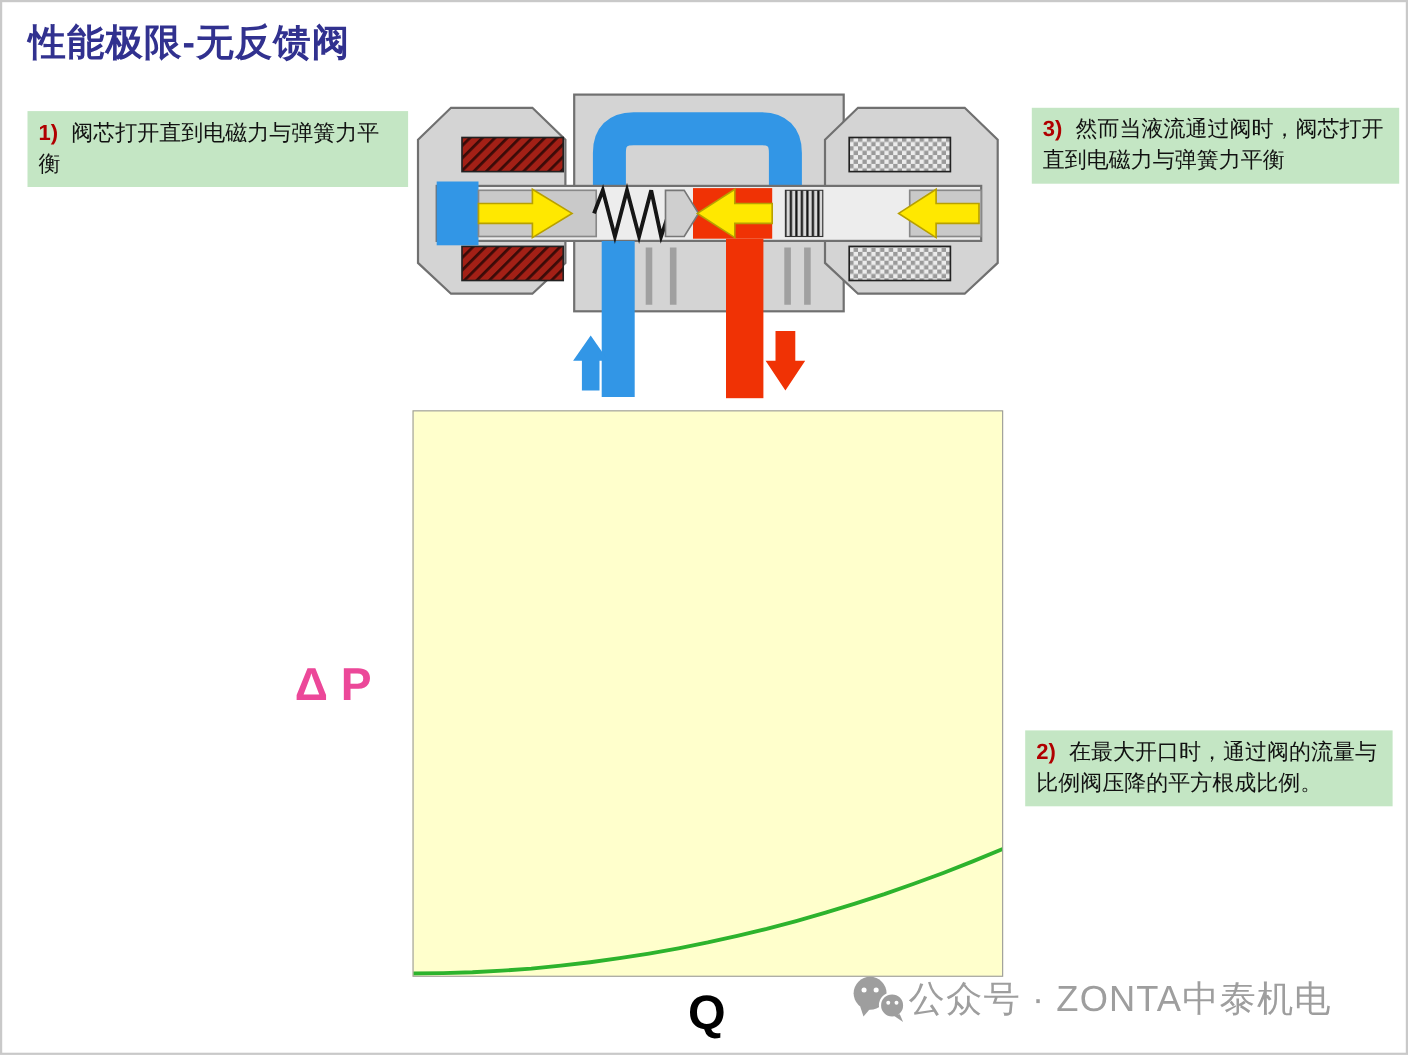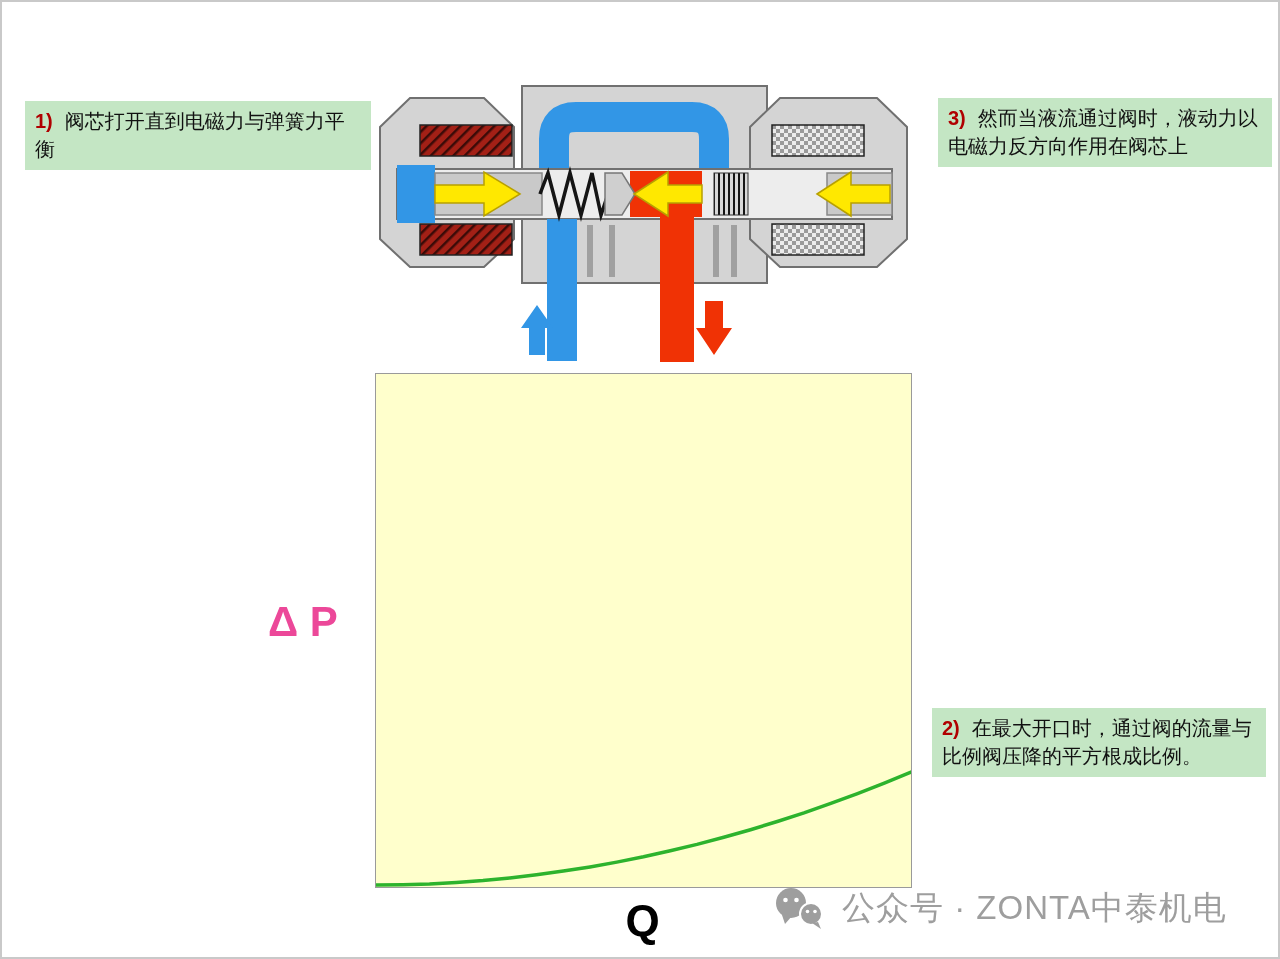--- a/index.html
+++ b/index.html
@@ -14,52 +14,53 @@
     font-family:"Liberation Sans",sans-serif;
   }
   .note{
     position:absolute;background:#c4e6c4;color:#111111;
     font-family:"Liberation Serif",serif;font-size:20px;line-height:1.38;
     padding:7px 10px;box-sizing:border-box;
   }
   .note .num{color:#b00000;font-weight:bold;margin-right:12px;font-family:"Liberation Sans",sans-serif;}
   #note1{left:10px;top:99px;width:346px;margin-left:13px;}
   #note3{left:936px;top:96px;width:334px;}
-  #note2{left:930px;top:662px;width:334px;margin-top:44px;}
+  #note2{left:930px;top:662px;width:334px;}
   .valve{position:absolute;left:370px;top:75px;width:540px;height:295px;}
   .chart{
     position:absolute;left:373px;top:371px;width:535px;height:513px;
     background:#ffffcc;border:1px solid #9a9a9a;box-sizing:content-box;
   }
   .chart svg{position:absolute;left:0;top:0;width:535px;height:513px;}
   .ylabel{
     position:absolute;left:266px;top:596px;font-size:42px;font-weight:bold;color:#ec4899;
   }
   .xlabel{
     position:absolute;left:373px;top:894px;width:535px;text-align:center;
     font-size:44px;font-weight:bold;color:#000000;
   }
   .watermark{
-    position:absolute;left:772px;top:884px;display:flex;align-items:center;gap:16px;
+    position:absolute;left:772px;top:884px;display:flex;align-items:center;gap:0;
     color:#9e9e9e;font-size:33px;font-weight:500;letter-spacing:1px;
   }
   .wm-icon{width:52px;height:44px;flex:0 0 auto;}
 </style>
 </head>
 <body>
 
 <div class="slide">
 
+  <h1 class="page-title">性能极限-无反馈阀</h1>
 
   <div class="note" id="note1">
     <span class="num">1)</span><span class="txt">阀芯打开直到电磁力与弹簧力平衡</span>
   </div>
 
   <div class="note" id="note3">
-    <span class="num">3)</span><span class="txt">然而当液流通过阀时，液动力以电磁力反方向作用在阀芯上</span>
+    <span class="num">3)</span><span class="txt">然而当液流通过阀时，阀芯打开直到电磁力与弹簧力平衡</span>
   </div>
 
   <div class="note" id="note2">
     <span class="num">2)</span><span class="txt">在最大开口时，通过阀的流量与比例阀压降的平方根成比例。</span>
   </div>
 
   <div class="valve">
     <svg viewBox="0 0 540 295" width="540" height="295">
       <defs>
         <pattern id="hatchRed" width="8" height="8" patternUnits="userSpaceOnUse" patternTransform="rotate(45)">

